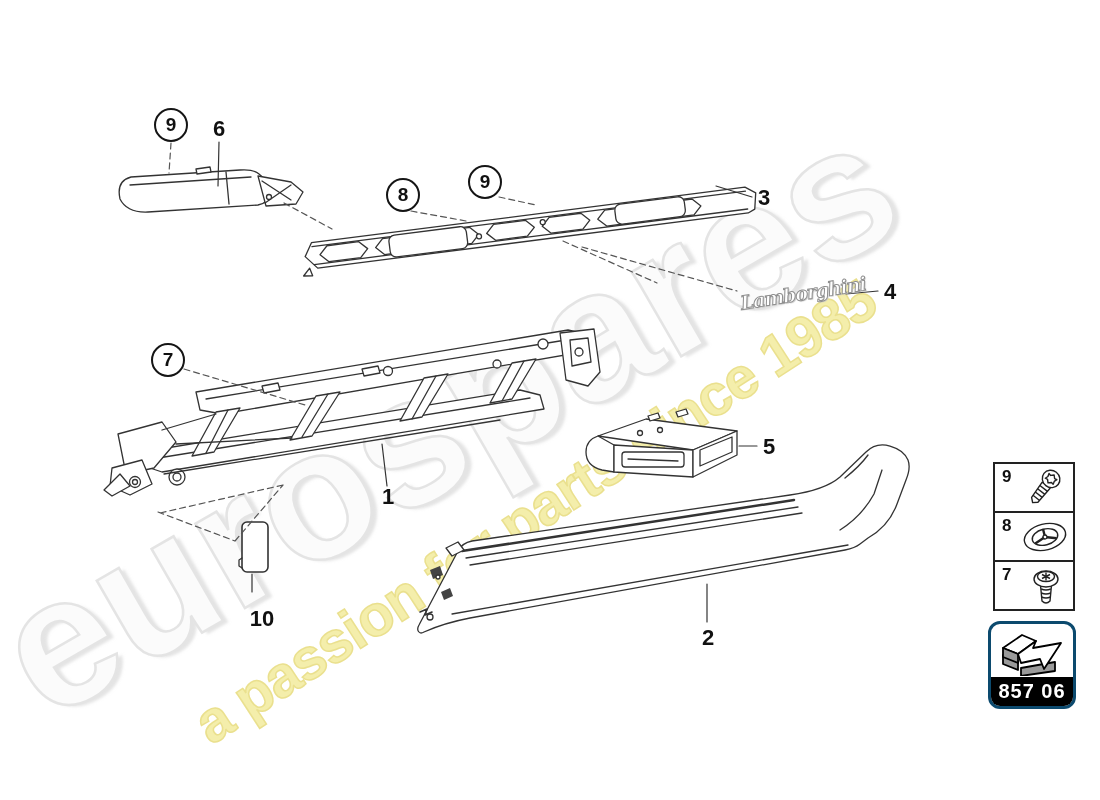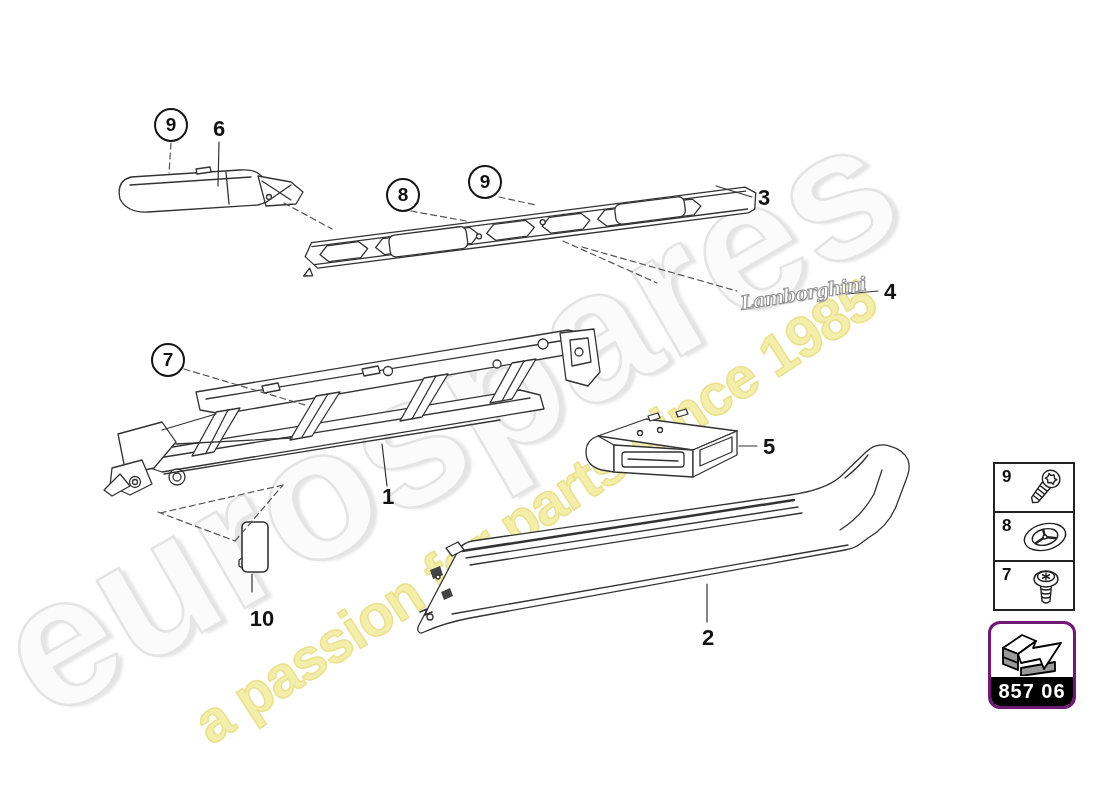--- a/index.html
+++ b/index.html
@@ -31,21 +31,21 @@
   
   .legend{position:absolute;left:993px;top:462px;width:78px;background:#fff;
     border:2px solid #222;}
   .legend-row{position:relative;height:47px;border-bottom:2px solid #222;}
   .legend-row:last-child{border-bottom:none;}
   .legend-num{position:absolute;left:7px;top:3px;font-weight:bold;font-size:17px;color:#111;}
   .legend-ic{position:absolute;right:1px;top:2px;}
 
   
   .pgbox{position:absolute;left:988px;top:621px;width:88px;height:88px;box-sizing:border-box;
-    border:3px solid #701a75;border-radius:12px;background:#fff;overflow:hidden;
+    border:3px solid #0c4a6e;border-radius:12px;background:#fff;overflow:hidden;
     display:flex;flex-direction:column;cursor:pointer;}
   .pgbox-top{flex:1;display:flex;align-items:center;justify-content:center;}
   .pgbox-bar{height:29px;background:#000;color:#fff;display:flex;align-items:center;
     justify-content:center;font-weight:bold;font-size:20px;letter-spacing:1px;}
 
   
   .script-logo{position:absolute;left:740px;top:282px;transform:rotate(-9deg);
     font-family:"DejaVu Serif",serif;font-style:italic;font-weight:bold;font-size:19px;
     color:#fff;-webkit-text-stroke:1px #8f8f8f;text-shadow:1px 1px 1px #c9c9c9;
     letter-spacing:-1px;}

